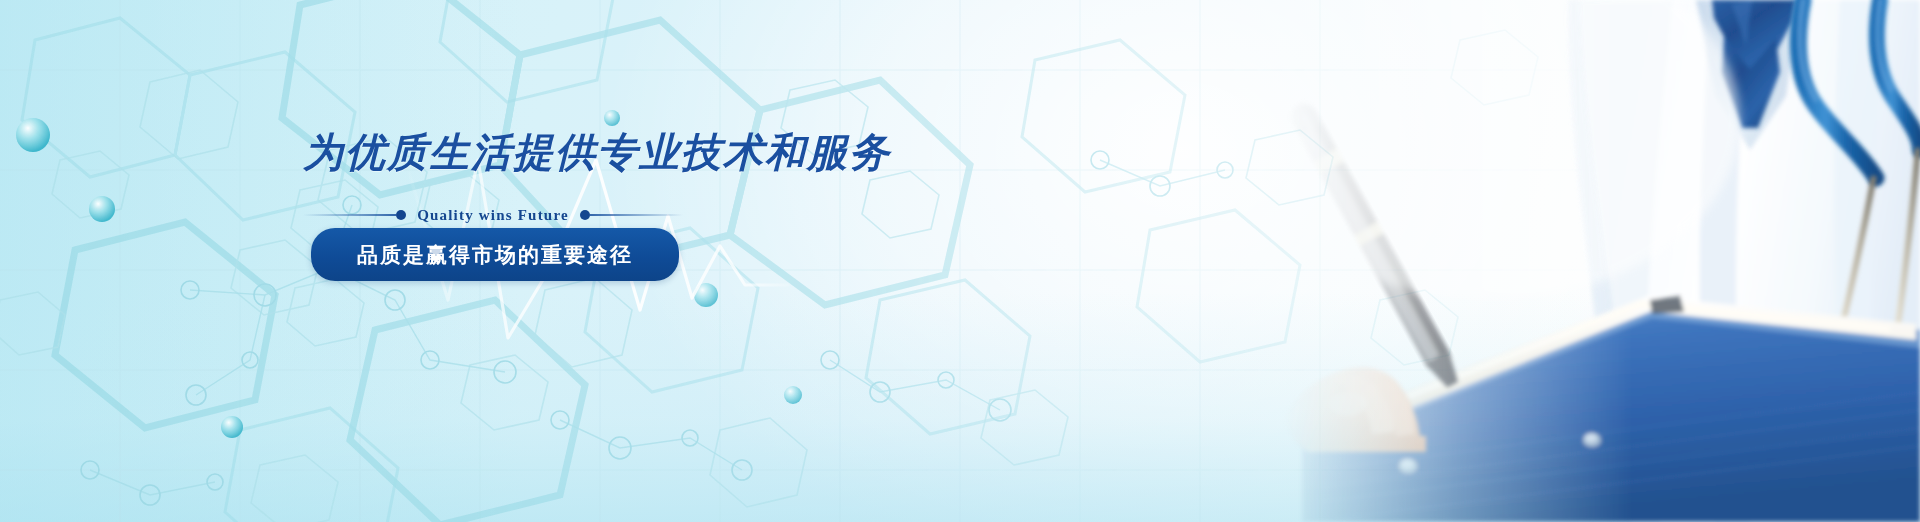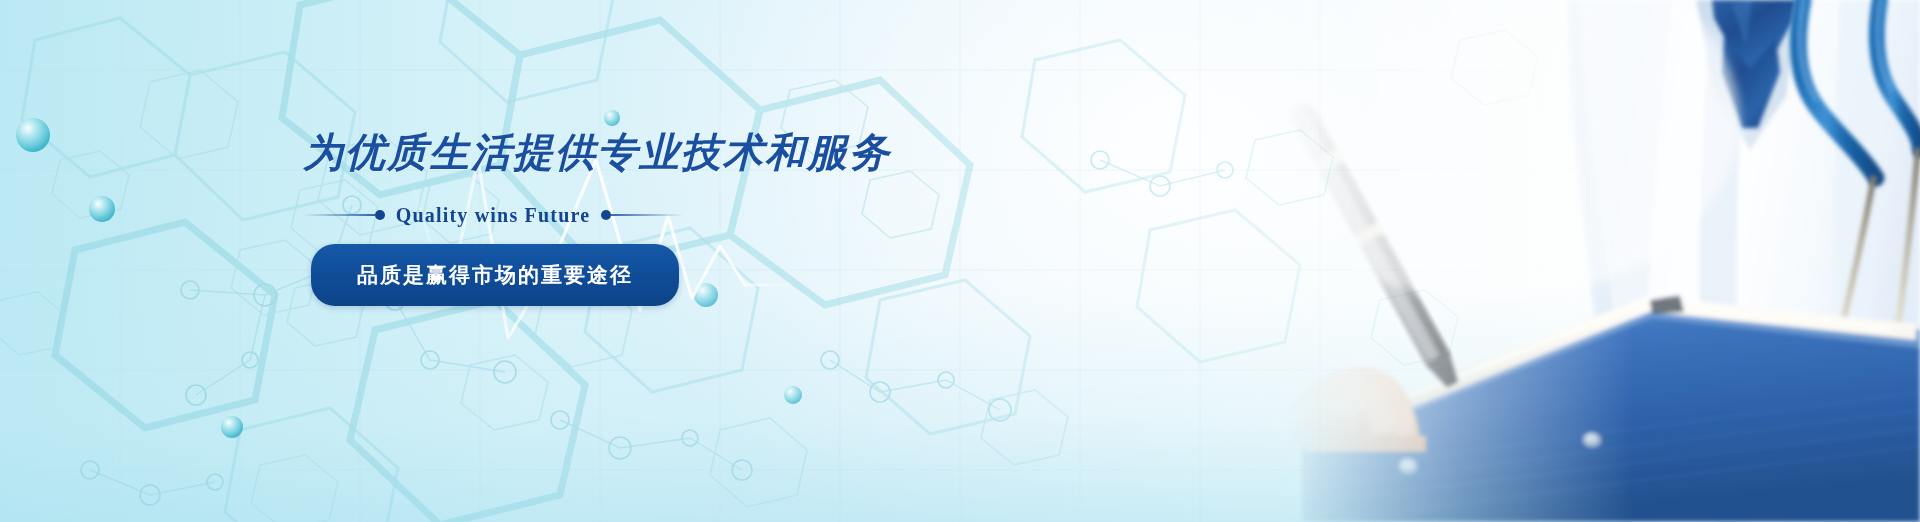--- a/index.html
+++ b/index.html
@@ -72,33 +72,33 @@
   .tag-line.left{background:linear-gradient(to right, rgba(22,79,158,0) 0%, rgba(22,79,158,0.85) 100%);}
   .tag-line.right{background:linear-gradient(to left, rgba(22,79,158,0) 0%, rgba(22,79,158,0.85) 100%);}
   .tag-dot{
     width:10px;height:10px;border-radius:50%;
     background:#14468f;flex:0 0 auto;
   }
   .tag-text{
     flex:0 0 auto;
     padding:0 11px;
     font-family:"Liberation Serif",serif;
-    font-size:20px;font-weight:bold;
+    font-size:15px;font-weight:bold;
     letter-spacing:1.2px;
     color:#14468f;
     white-space:nowrap;
   }
 
   .pill{
     position:absolute;left:311px;top:228px;
-    width:368px;height:62px;
+    width:368px;height:53px;
     border-radius:24px;
     background:linear-gradient(to bottom,#1559a8 0%,#0f4b97 55%,#0d4489 100%);
     box-shadow:0 2px 6px rgba(14,60,120,0.22);
-    display:flex;align-items:center;justify-content:center;margin-top:16px;
+    display:flex;align-items:center;justify-content:center;
   }
   .pill-text{
     font-family:"Liberation Sans",sans-serif;
     font-size:21px;font-weight:bold;
     letter-spacing:2px;
     color:#ffffff;white-space:nowrap;
   }
 
   
   .ecg{position:absolute;left:400px;top:150px;width:460px;height:200px;}

